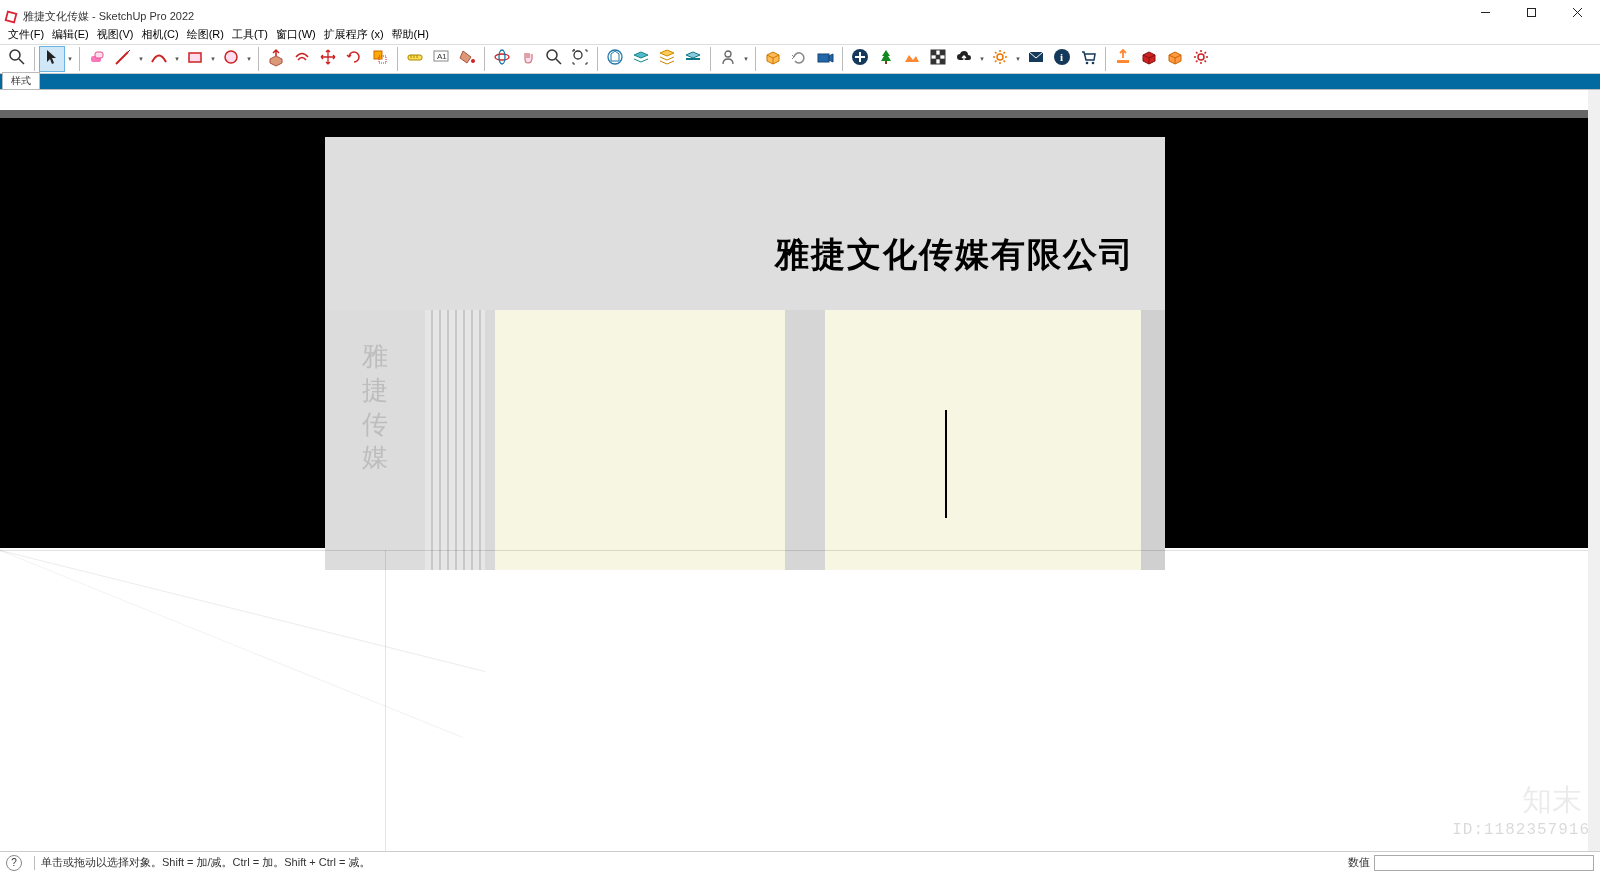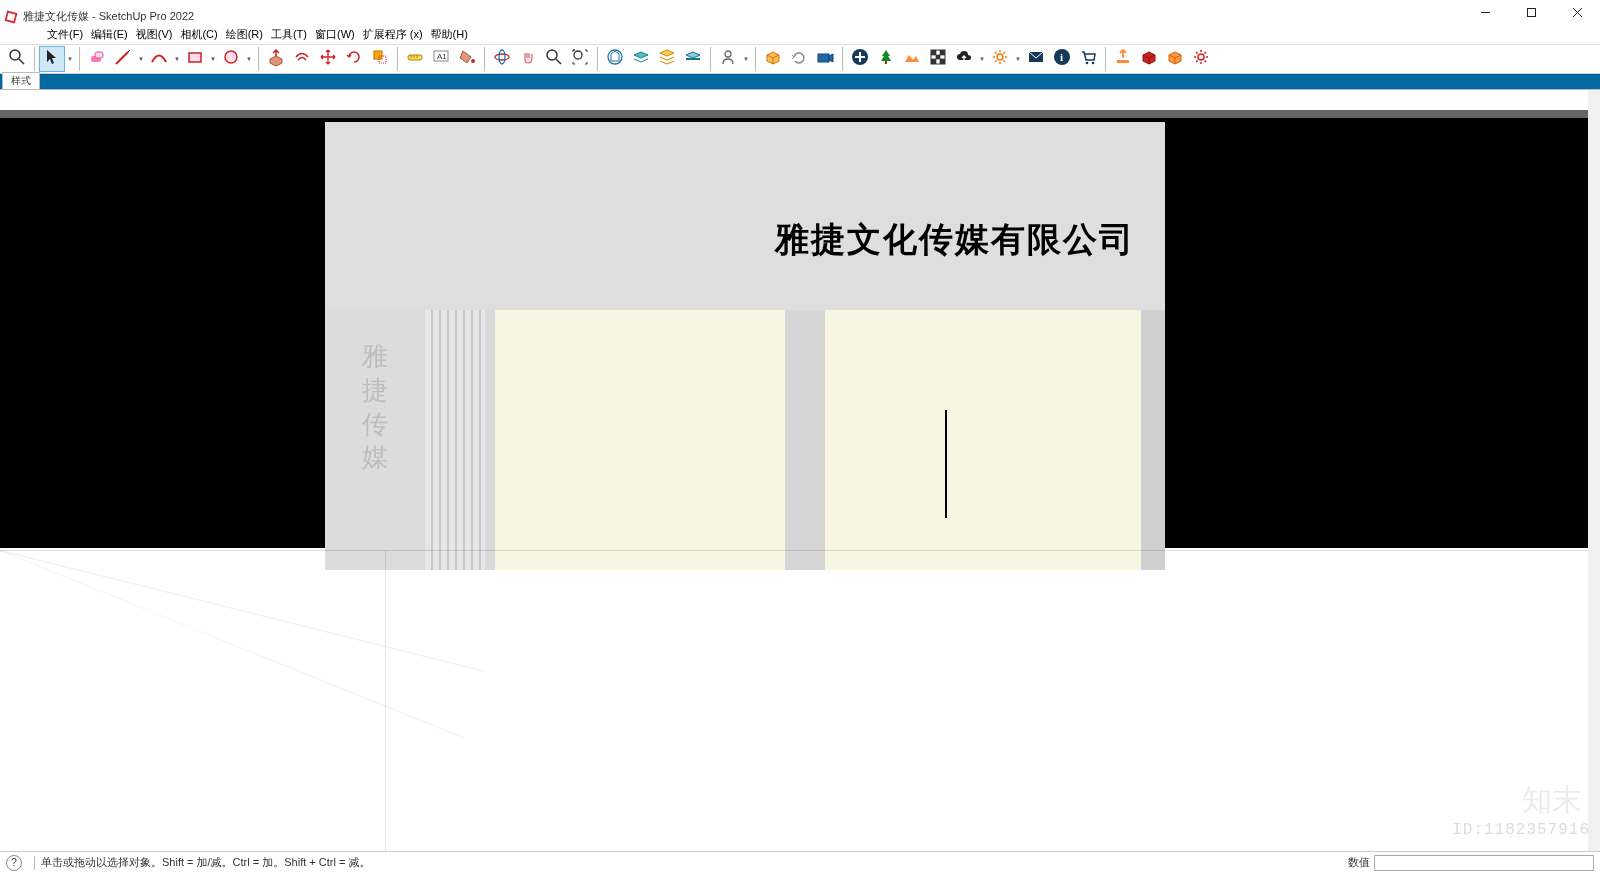--- a/index.html
+++ b/index.html
@@ -7,42 +7,42 @@
     
     
     .titlebar { height: 24px; background: #fff; display: flex; align-items: flex-end; padding-left: 4px; font-size: 11px; color: #333; }
     .titlebar .app-icon { width: 14px; height: 14px; margin-right: 5px; display: flex; align-items: center; justify-content: center; }
     .titlebar .app-icon svg { width: 14px; height: 14px; }
     .window-controls { margin-left: auto; display: flex; }
     .window-controls .wc { width: 46px; height: 24px; display: flex; align-items: center; justify-content: center; }
     .window-controls .wc svg { width: 11px; height: 11px; stroke: #222; stroke-width: 1; fill: none; }
     
     
-    .menubar { height: 20px; background: #fff; display: flex; align-items: center; padding-left: 4px; font-size: 11px; color: #000; margin-left: 39px; }
+    .menubar { height: 20px; background: #fff; display: flex; align-items: center; padding-left: 4px; font-size: 11px; color: #000; }
     .menubar .menu-item { padding: 0 4px; cursor: default; }
     
     
     .toolbar { height: 30px; background: #fff; border-top: 1px solid #ddd; border-bottom: 1px solid #ccc; display: flex; align-items: center; padding-left: 4px; gap: 0; }
     .toolbar .sep { width: 1px; height: 24px; background: #bbb; margin: 0 4px; }
     .toolbar .tbtn { width: 26px; height: 26px; display: flex; justify-content: center; border: 1px solid transparent; }
     .toolbar .tbtn.active { background: #d0e7f7; border: 1px solid #6bb6e0; }
     .toolbar .dropdown-caret { width: 10px; display: flex; align-items: center; justify-content: center; font-size: 7px; color: #555; }
     .toolbar svg { width: 20px; height: 20px; }
     
     
     .tabstrip { height: 16px; background: #0369a1; border-bottom: 1px solid #bbb; display: flex; align-items: flex-end; padding-left: 2px; font-size: 10px; }
     .tab { padding: 1px 8px; background: #fff; border: 1px solid #bbb; border-bottom: none; color: #333; }
     
     
     .viewport { position: relative; width: 100%; height: calc(100% - 24px - 20px - 30px - 16px - 22px); background: #fff; overflow: hidden; }
     
     
     .scene { position: absolute; inset: 0; }
     .black-strip { position: absolute; top: 28px; left: 0; right: 0; height: 430px; background: #000; }
-    .facade { position: absolute; top: 32px; left: 325px; width: 840px; height: 250px; background: #dedede; }
+    .facade { position: absolute; top: 47px; left: 325px; width: 840px; height: 250px; background: #dedede; }
     .facade-text { position: absolute; top: 95px; left: 450px; font-size: 34px; font-weight: 700; color: #000; letter-spacing: 2px; white-space: nowrap; font-family: "SimHei","Microsoft YaHei",sans-serif; }
     .dark-strip-top { position: absolute; top: 20px; left: 0; right: 0; height: 12px; background: #666; }
     
     .lower-facade { position: absolute; top: 220px; left: 325px; width: 840px; height: 260px; background: #d9d9d9; }
     .pillar-left { position: absolute; top: 0; left: 0; width: 100px; height: 100%; background: #dcdcdc; }
     .pillar-left .vchar { font-size: 26px; color: #bdbdbd; font-family: "KaiTi","STKaiti",serif; text-align: center; line-height: 1.3; padding-top: 30px; }
     .slats { position: absolute; top: 0; left: 100px; width: 60px; height: 100%; background: #e6e6e6; }
     .slats .slat { position: absolute; top: 0; width: 2px; height: 100%; background: #c8c8c8; }
     .window1 { position: absolute; top: 0; left: 170px; width: 290px; height: 100%; background: #f6f6e2; }
     .pillar-mid { position: absolute; top: 0; left: 460px; width: 40px; height: 100%; background: #d6d6d6; }

